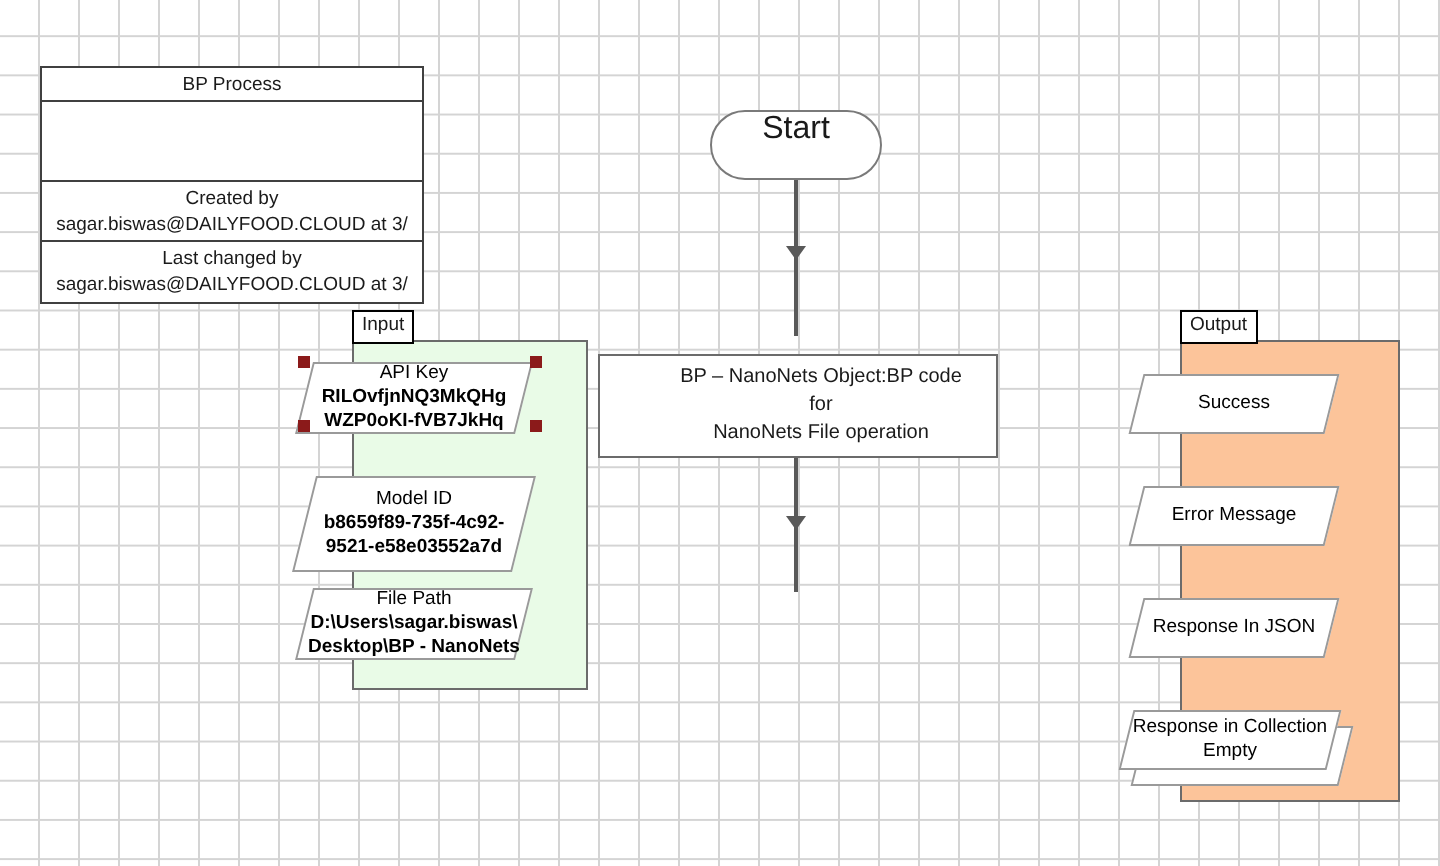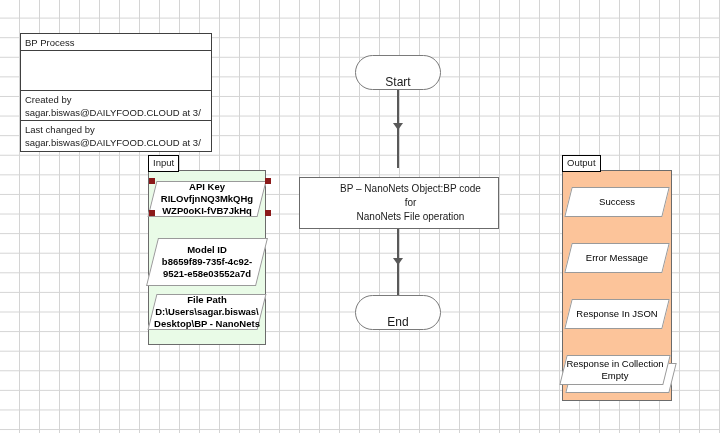--- a/index.html
+++ b/index.html
@@ -35,32 +35,34 @@
     background: #ffffff;
     box-sizing: border-box;
   }
   .info-row {
     border-bottom: 1px solid #404040;
     box-sizing: border-box;
     padding: 2px 4px 3px 4px;
     font-size: 9.5px;
     color: #1a1a1a;
     line-height: 13px;
+    text-align: center;
   }
   .info-row.title { height: 17px; padding-top: 2px; }
   .info-row.blank { height: 40px; padding: 0; }
   .info-row.meta { height: 30px; }
   .info-row.last { border-bottom: none; height: 30px; }
   .info-sub { display: block; white-space: nowrap; }
 
   
   .pool {
     position: absolute;
     box-sizing: border-box;
     border: 1px solid #6b6b6b;
+    margin-left: 28px;
   }
   .pool.input {
     left: 148px;
     top: 170px;
     width: 118px;
     height: 175px;
     background: #e9fbe7;
   }
   .pool.output {
     left: 562px;
@@ -107,21 +109,21 @@
     align-items: center;
     justify-content: center;
     font-size: 9.5px;
     font-weight: bold;
     color: #000000;
     line-height: 12px;
     text-align: center;
     white-space: nowrap;
   }
   .para-text .ln { display: block; }
-  .para-text .hdr { font-weight: bold; }
+  .para-text .hdr { font-weight: normal; }
 
   
   .para-text.normal { font-weight: normal; }
 
   
   .para.layer2 {
     left: 6px;
     top: 8px;
     background: #ffffff;
     border: 1px solid #9a9a9a;
@@ -142,23 +144,23 @@
   }
 
   
   .term {
     position: absolute;
     box-sizing: border-box;
     background: #ffffff;
     border: 1px solid #7a7a7a;
     border-radius: 18px;
     display: flex;
-    align-items: flex-end;
+    align-items: flex-start;
     justify-content: center;
-    font-size: 12px;
+    font-size: 16px;
     color: #1a1a1a;
   }
   .proc {
     position: absolute;
     box-sizing: border-box;
     background: #ffffff;
     border: 1px solid #6b6b6b;
     display: flex;
     align-items: center;
     justify-content: center;
@@ -247,23 +249,20 @@
   <div class="proc" style="left:299px; top:177px; width:200px; height:52px;">
     <div>
       <span class="ln">BP – NanoNets Object:BP code for</span>
       <span class="ln">NanoNets File operation</span>
     </div>
   </div>
 
   <div class="conn" style="left:397px; top:229px; height:67px;"></div>
   <div class="arrow" style="left:393px; top:258px;"></div>
 
-  <div class="term" style="left:355px; top:295px; width:86px; height:35px;">
-    <span>End</span>
-  </div>
 
   <div class="pool output">
     <div class="pool-label">Output</div>
   </div>
 
   <div class="para-wrap" style="left:568px; top:187px; width:98px; height:30px;">
     <div class="para"></div>
     <div class="para-text normal">
       <span class="ln">Success</span>
     </div>

